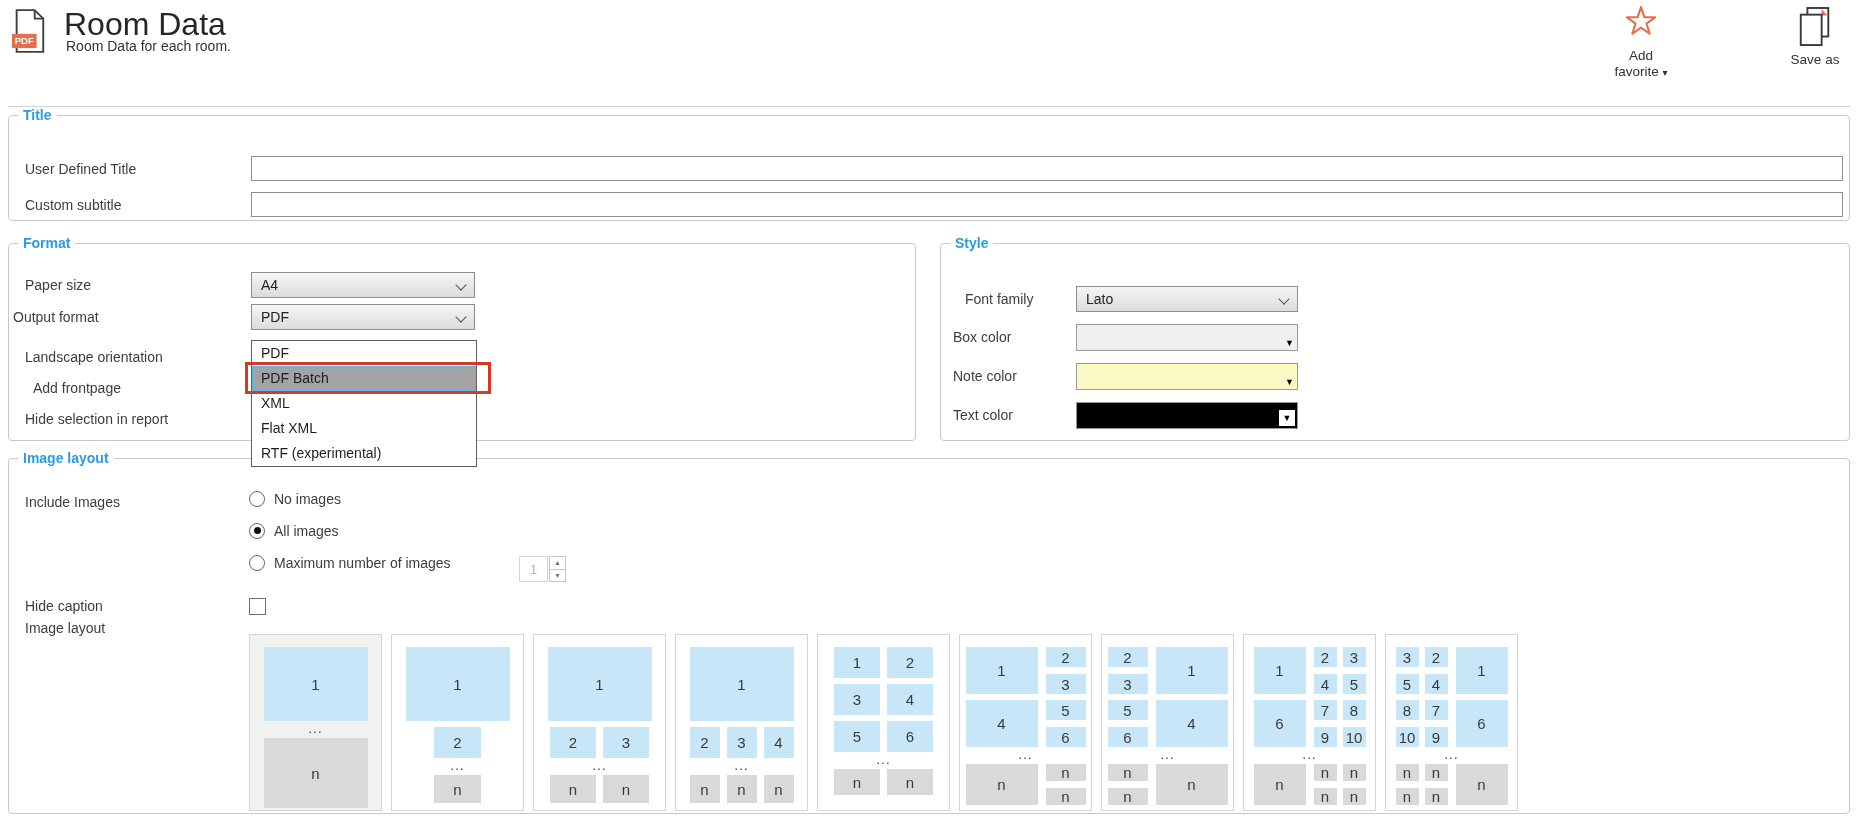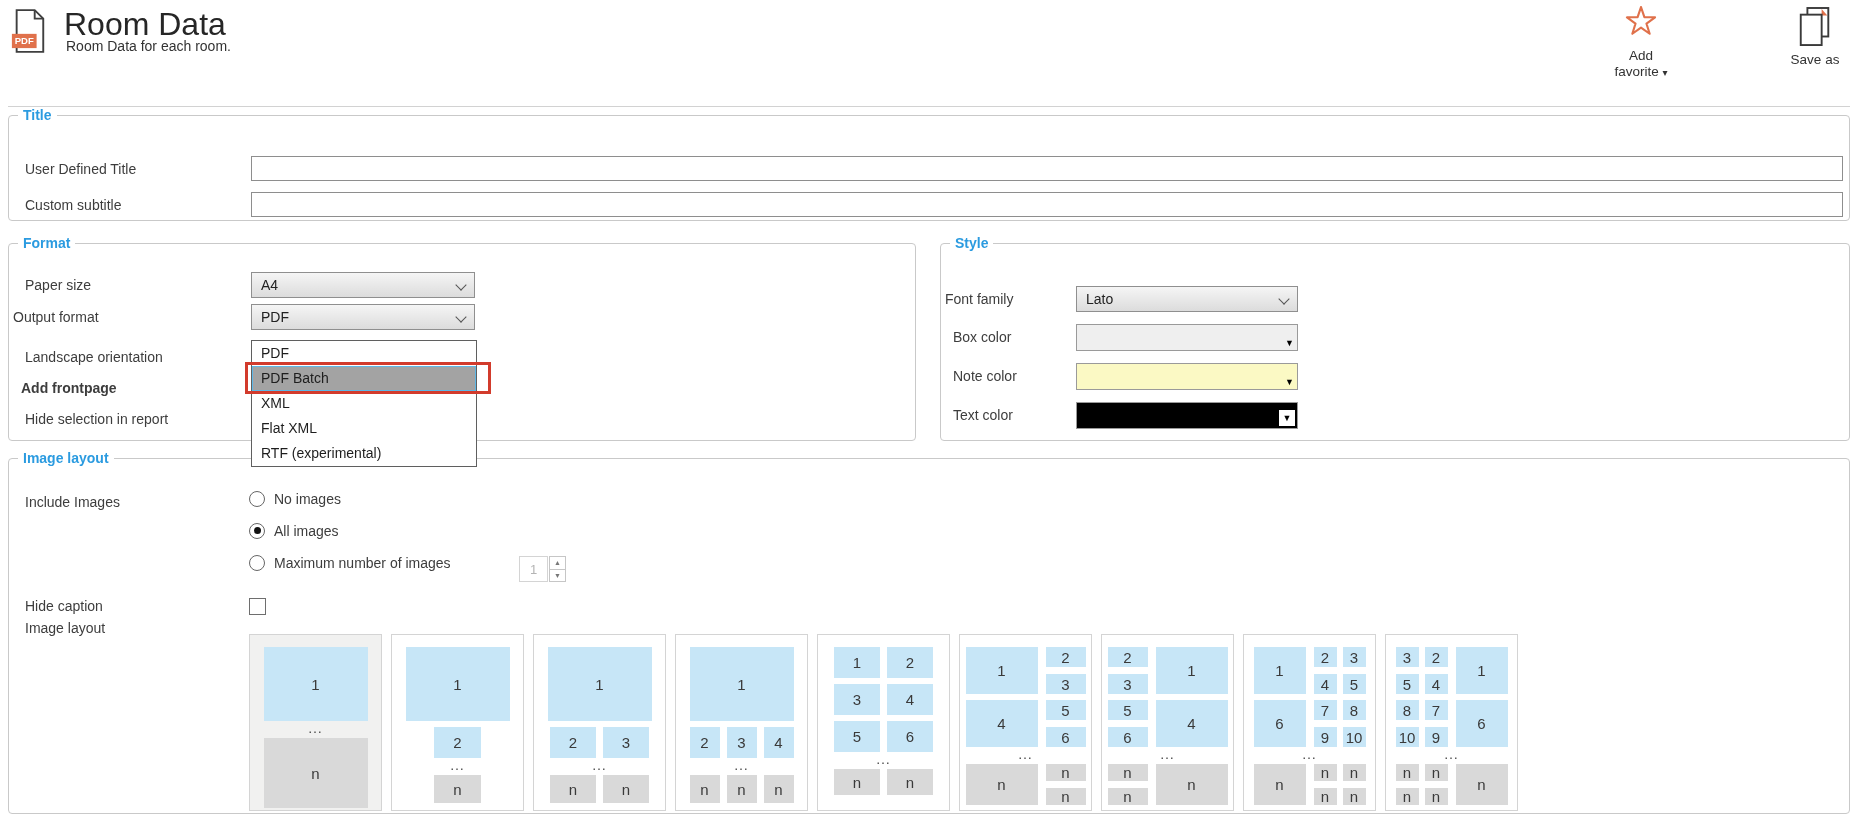--- a/index.html
+++ b/index.html
@@ -133,40 +133,40 @@
     </div>
 
     <div class="flabel" style="left:4px;top:57px">Output format</div>
     <div class="sel" style="left:242px;top:53px">
       <span>PDF</span>
       <span class="chev"></span>
     </div>
 
     <div id="format-toggle-labels">
         <div class="flabel" style="left: 16px; top: 97px;">Landscape orientation</div>
-        <div class="flabel" style="left: 12px; top: 128px; font-weight: bold;">Add frontpage</div>
+        <div class="flabel" style="left: 24px; top: 128px;">Add frontpage</div>
         <div class="flabel" style="left: 16px; top: 159px;">Hide selection in report</div>
       </div>
 
     <div class="dd">
       <div id="dd-items">
           <div class="dd-item">PDF</div>
           <div class="dd-item hl">PDF Batch</div>
           <div class="dd-item">XML</div>
           <div class="dd-item">Flat XML</div>
           <div class="dd-item">RTF (experimental)</div>
         </div>
       <div class="redbox"></div>
     </div>
   </fieldset>
 
   <fieldset class="fs" style="left:940px;top:235px;width:908px;height:204px">
     <legend>Style</legend>
 
-    <div class="flabel" style="left:4px;top:39px">Font family</div>
+    <div class="flabel" style="left:24px;top:39px">Font family</div>
     <div class="sel" style="left:135px;top:35px;width:222px">
       <span>Lato</span>
       <span class="chev"></span>
     </div>
 
     <div id="style-color-rows">
         <div class="flabel" style="left: 12px; top: 77px;">Box color</div>
         <div class="colorsel" style="left: 135px; top: 73px; background: rgb(239, 239, 239);">
           <div class="mini-arrow">▼</div>
         </div>

